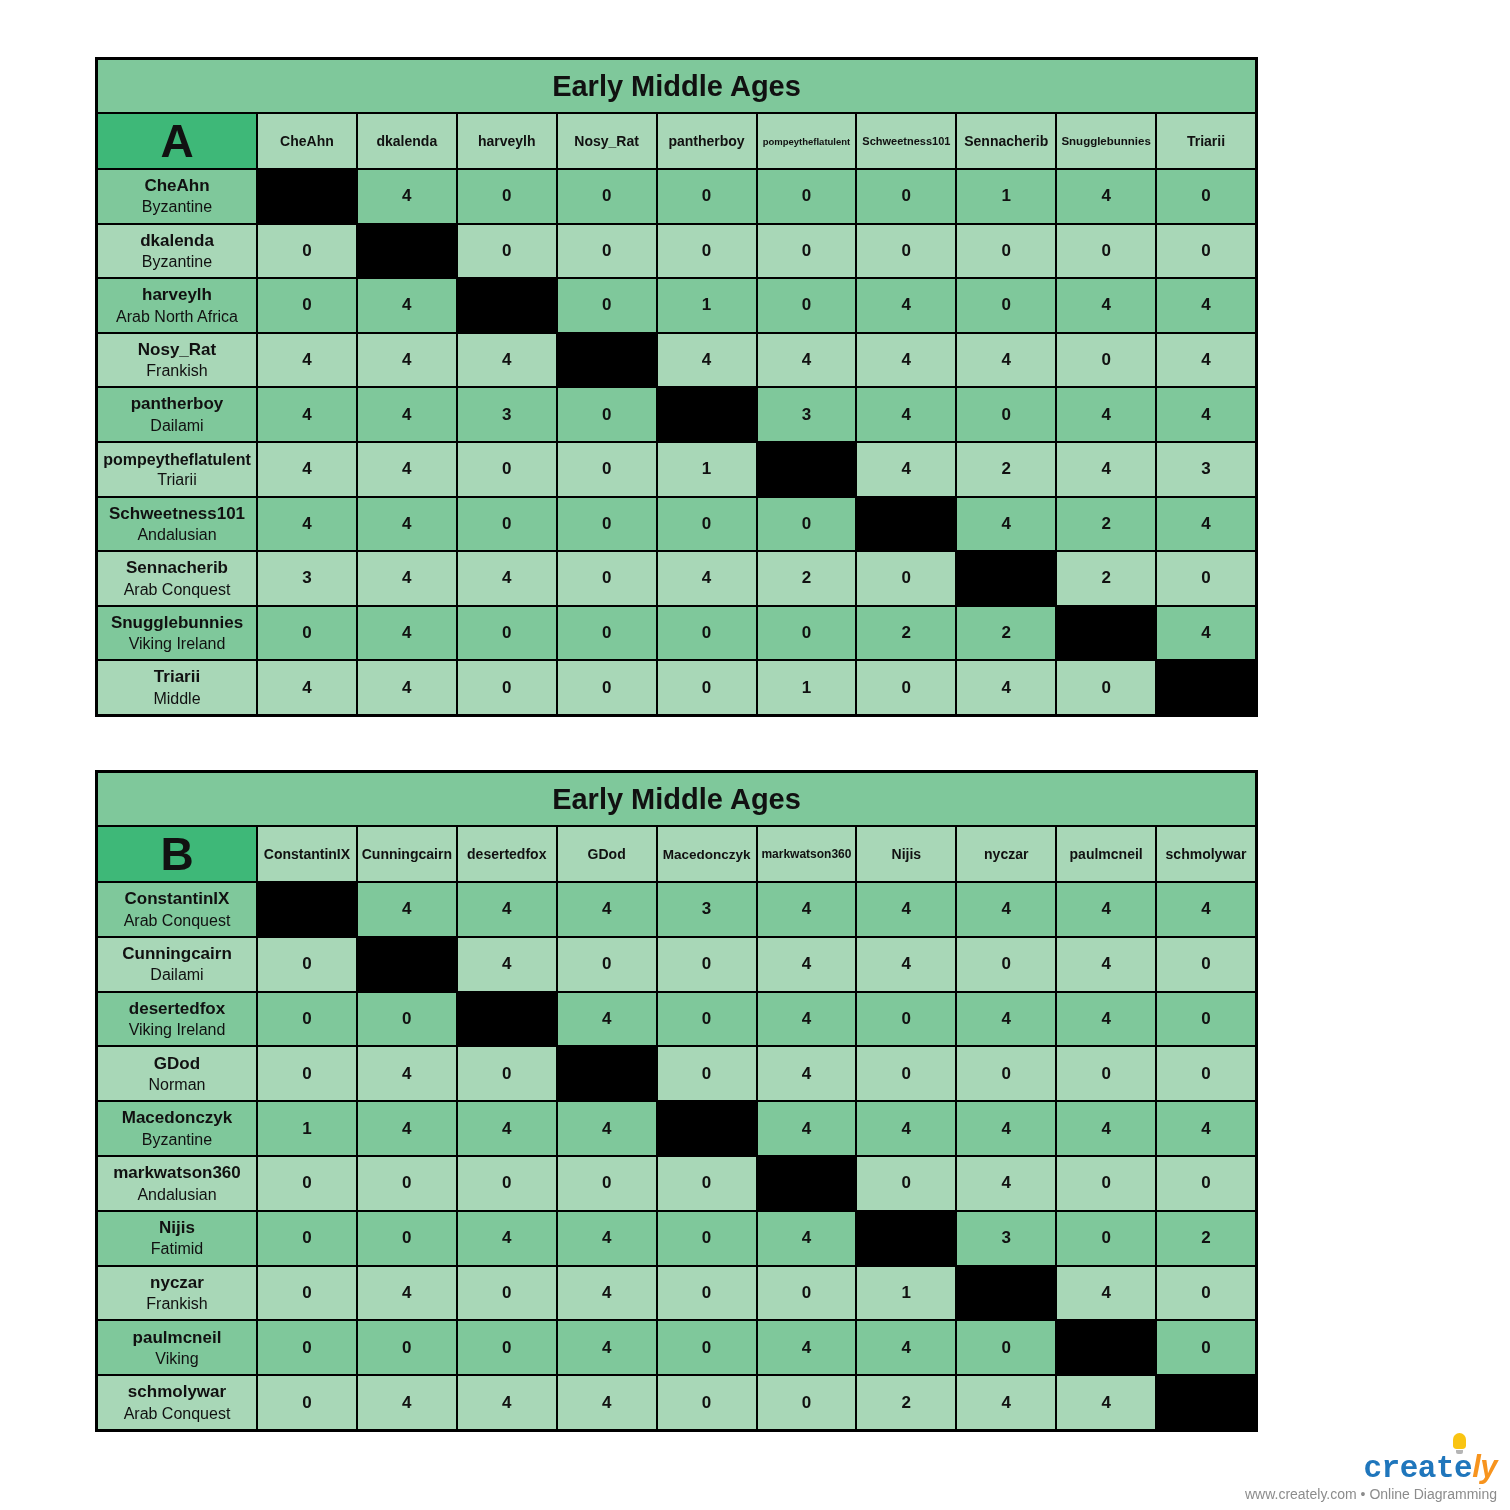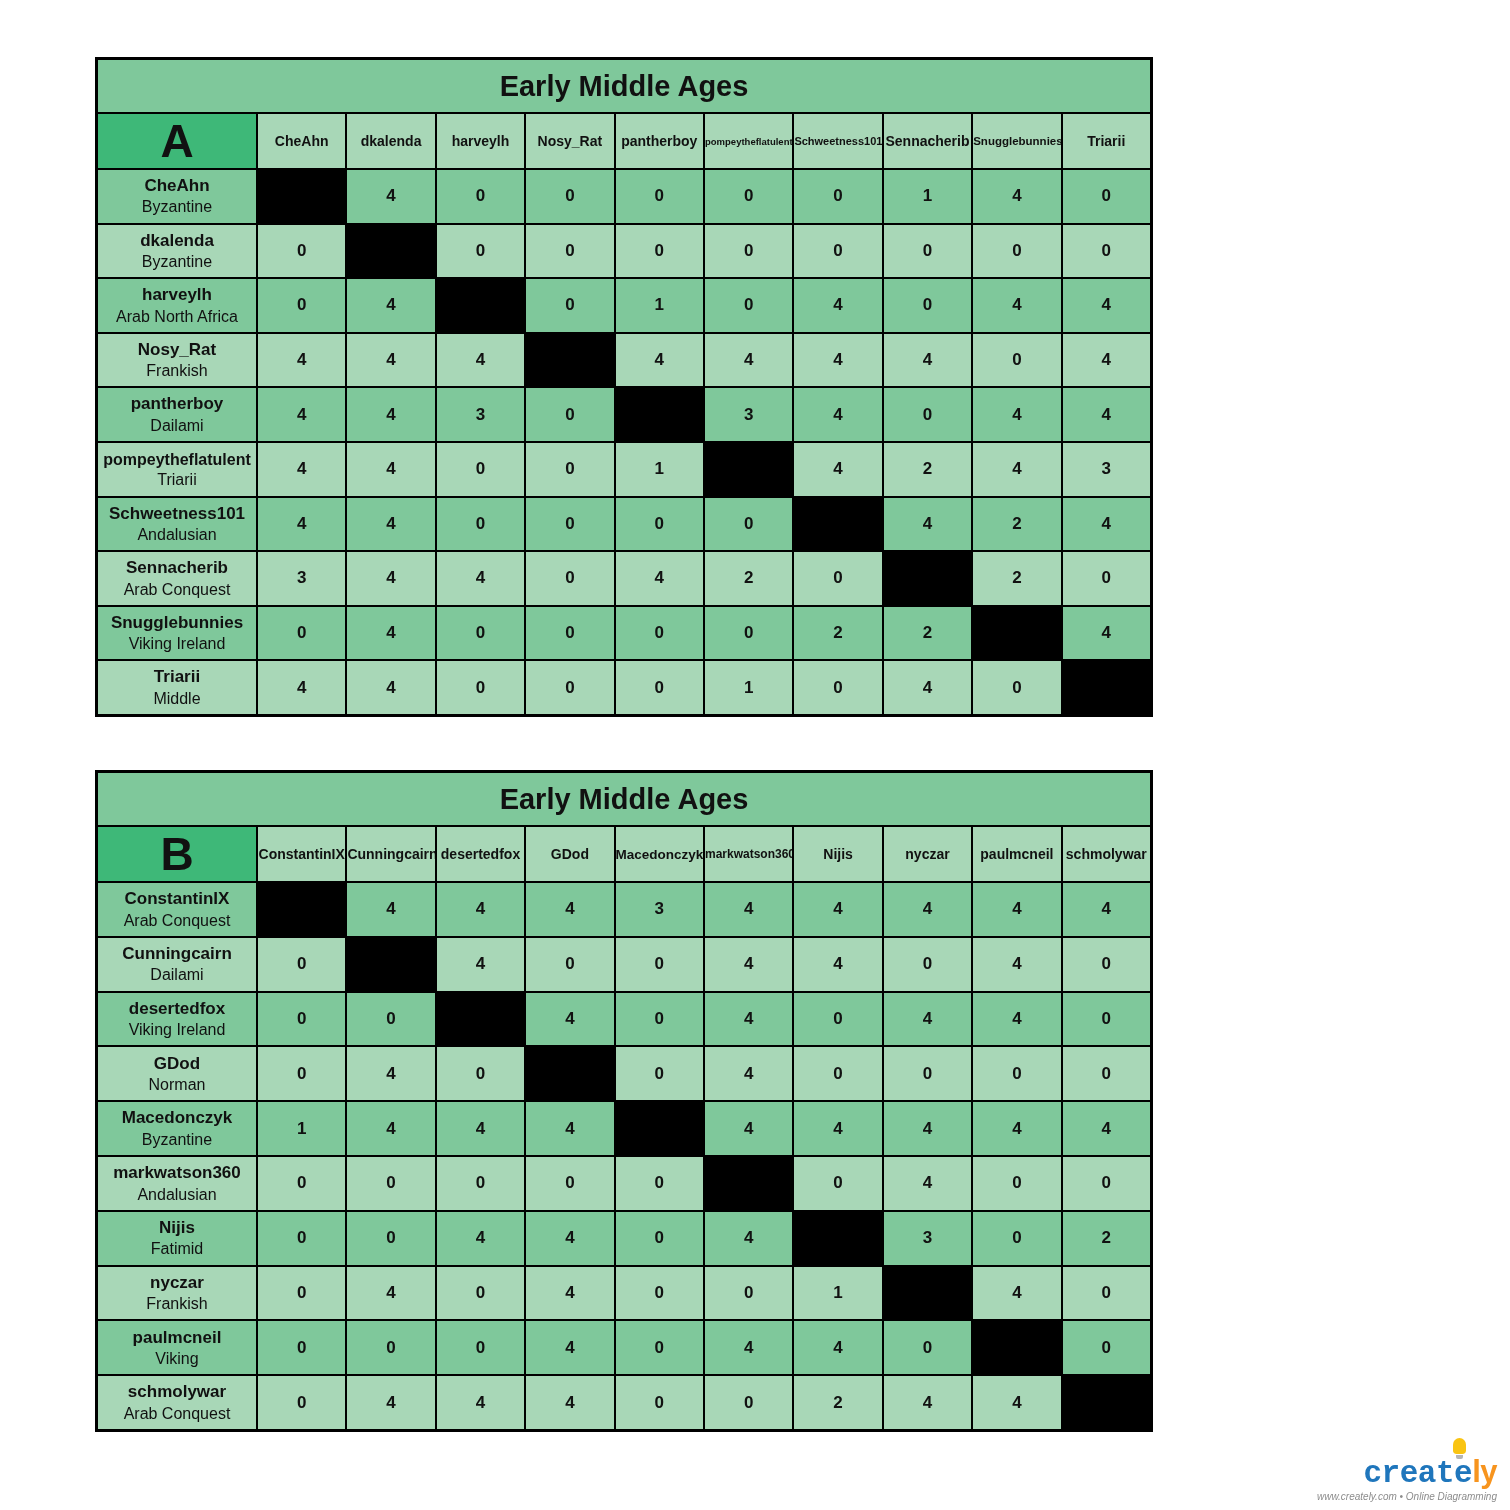--- a/index.html
+++ b/index.html
@@ -6,21 +6,21 @@
     margin: 0; padding: 0;
     width: 1510px; height: 1510px;
     background: #ffffff;
     font-family: "Liberation Sans", "DejaVu Sans", sans-serif;
     overflow: hidden;
     position: relative;
   }
   .matrix {
     position: absolute;
     left: 95px;
-    width: 1058px;
+    width: 1163px;
     display: grid;
     grid-template-columns: 160px repeat(10, 1fr);
     grid-template-rows: 54px 56px repeat(10, 1fr);
     border: 2px solid var(--border-black, #000);
     box-sizing: border-box;
     background: var(--border-black, #000);
   }
   .matrix.table-a { top: 57px;  height: 660px; }
   .matrix.table-b { top: 770px; height: 662px; }
   .cell {
@@ -63,21 +63,21 @@
   .logo {
     position: relative;
     display: inline-block;
     font-size: 31px;
     font-weight: bold;
     letter-spacing: -0.5px;
     line-height: 1;
     padding-top: 16px;
   }
   .logo .blue   { color: var(--logo-blue, #1f76bc); font-family: Liberation Mono, monospace; }
-  .logo .orange { color: var(--logo-orange, #f7941e); }
+  .logo .orange { color: var(--logo-orange, #f7941e); font-style: italic; }
   .bulb {
     position: absolute;
     top: -2px;
     right: 31px;
     width: 14px;
   }
   .bulb-body {
     display: block;
     width: 13px; height: 16px;
     background: var(--bulb-yellow, #f9c412);
@@ -85,24 +85,23 @@
     margin: 0 auto;
   }
   .bulb-base {
     display: block;
     width: 7px; height: 4px;
     background: #b5b5b5;
     border-radius: 0 0 2px 2px;
     margin: 1px auto 0;
   }
   .tagline {
-    font-size: 10px;
+    font-size: 14px;
     color: var(--tagline-gray, #8c8c8c);
     margin-top: 2px;
-    font-style: italic;
   }
 </style>
 </head>
 <body>
 
 <div id="tables">
     <div class="matrix table-a">
       <div class="cell title">Early Middle Ages</div>
       <div class="cell corner">A</div>
       <div class="cell light colhead">

